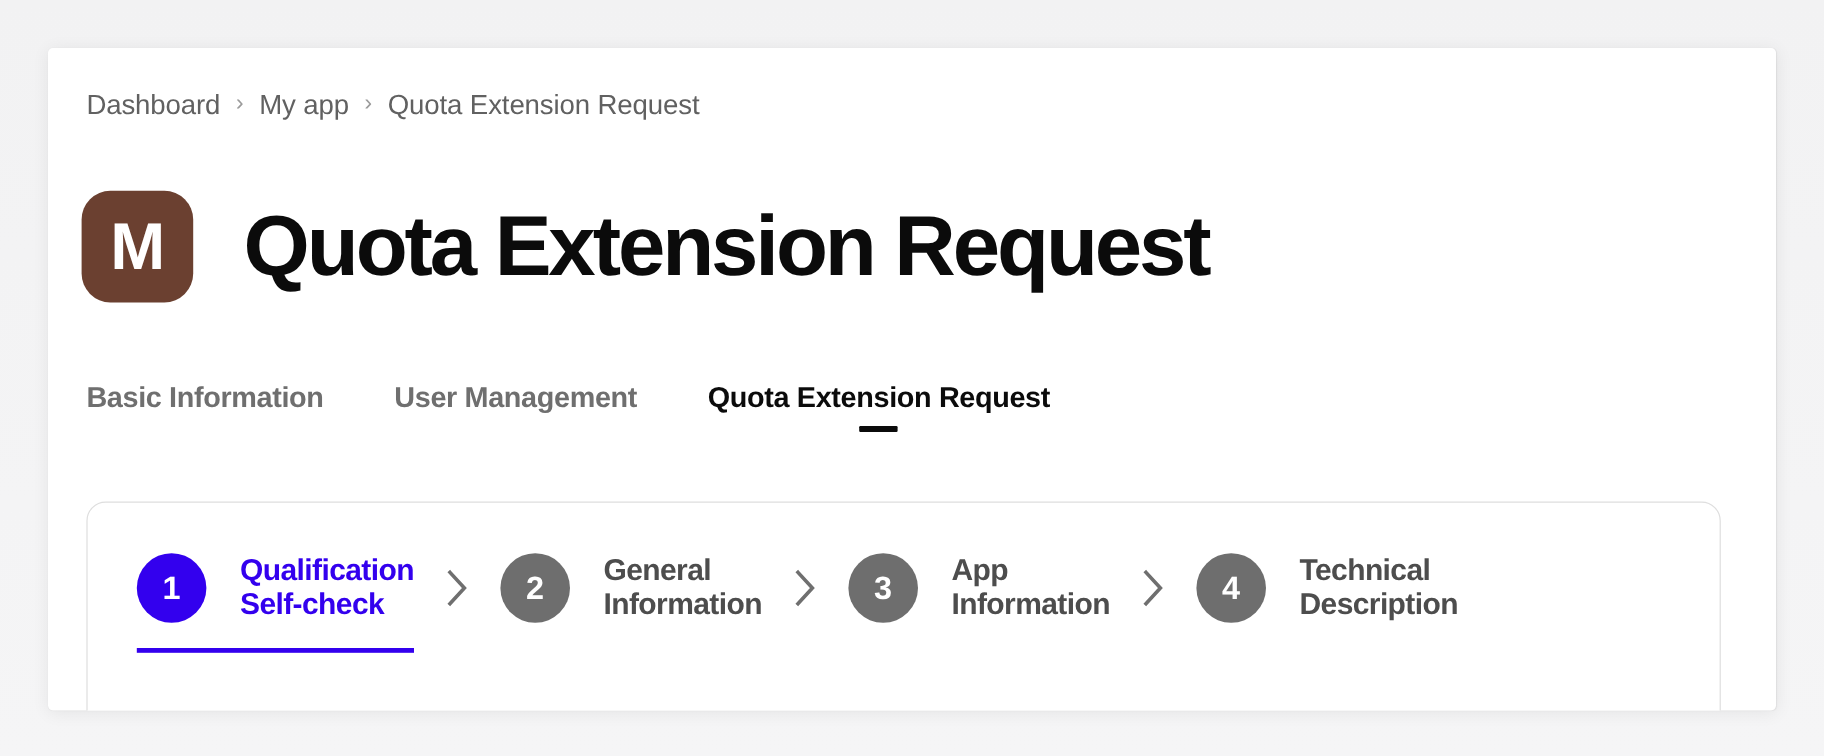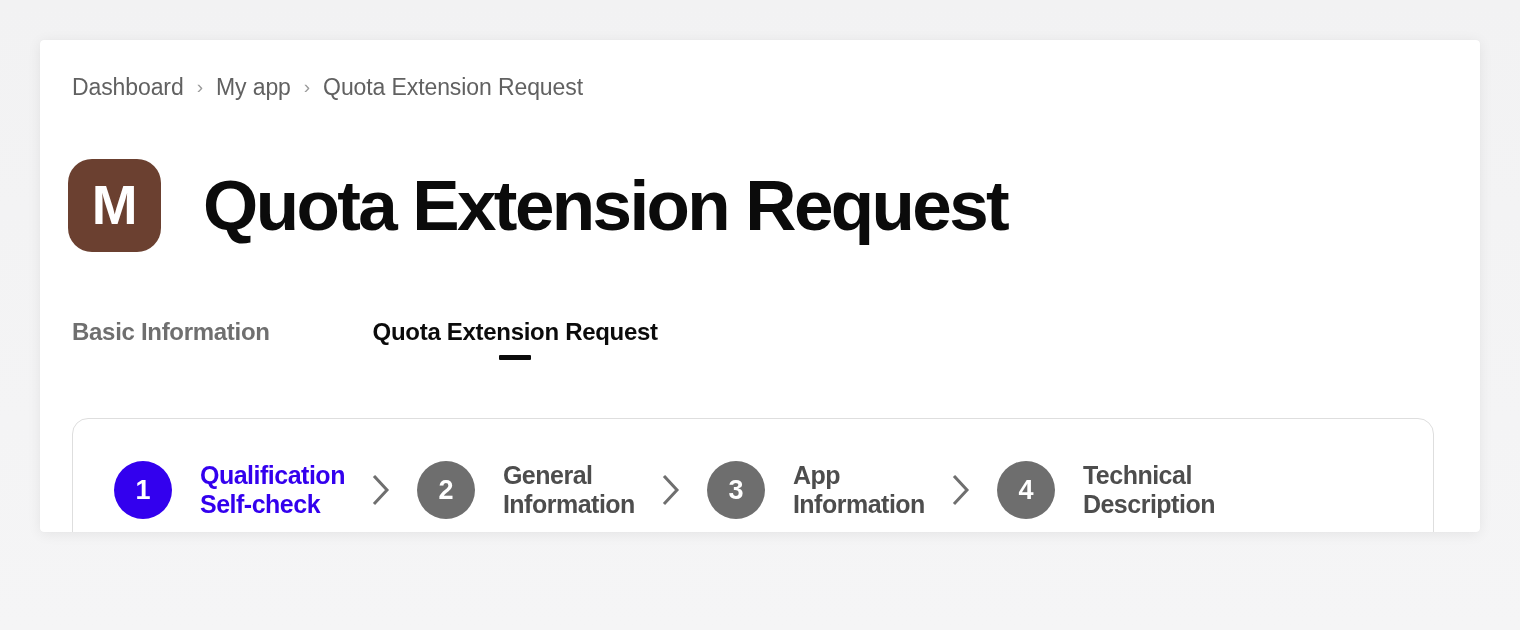--- a/index.html
+++ b/index.html
@@ -20,21 +20,21 @@
     height: 630px;
     background: linear-gradient(180deg, #f2f2f3 0%, #f5f5f6 100%);
   }
 
   
   .page-panel {
     position: absolute;
     left: 40px;
     top: 40px;
     width: 1440px;
-    height: 492px;
+    height: 552px;
     background: #ffffff;
     border-radius: 4px;
     box-shadow: 0 2px 14px rgba(0,0,0,0.07), 0 0 1px rgba(0,0,0,0.06);
     overflow: hidden;
   }
 
   
   .breadcrumb {
     position: absolute;
     left: 32px;
@@ -94,21 +94,20 @@
   }
 
   
   .tabs {
     position: absolute;
     left: 32px;
     top: 278px;
     display: flex;
     align-items: flex-start;
     height: 60px;
-    gap: 44px;
   }
   .tab {
     position: relative;
     padding: 0 0 16px 0;
     margin-right: 59px;
     font-size: 24px;
     font-weight: 700;
     color: #6f6f6f;
     letter-spacing: -0.3px;
     white-space: nowrap;
@@ -214,20 +213,21 @@
       <span class="crumb">Quota Extension Request</span>
     </nav>
 
     <div class="title-row">
       <div class="app-avatar">M</div>
       <h1 class="page-title">Quota Extension Request</h1>
     </div>
 
     <div class="tabs">
       <div class="tab">Basic Information</div>
+      <div class="tab">User Management</div>
       <div class="tab active">Quota Extension Request</div>
     </div>
 
     <section class="stepper-card">
       <div class="stepper">
 
         <div class="step active">
           <span class="step-circle">1</span>
           <span class="step-label">Qualification
 Self-check</span>

